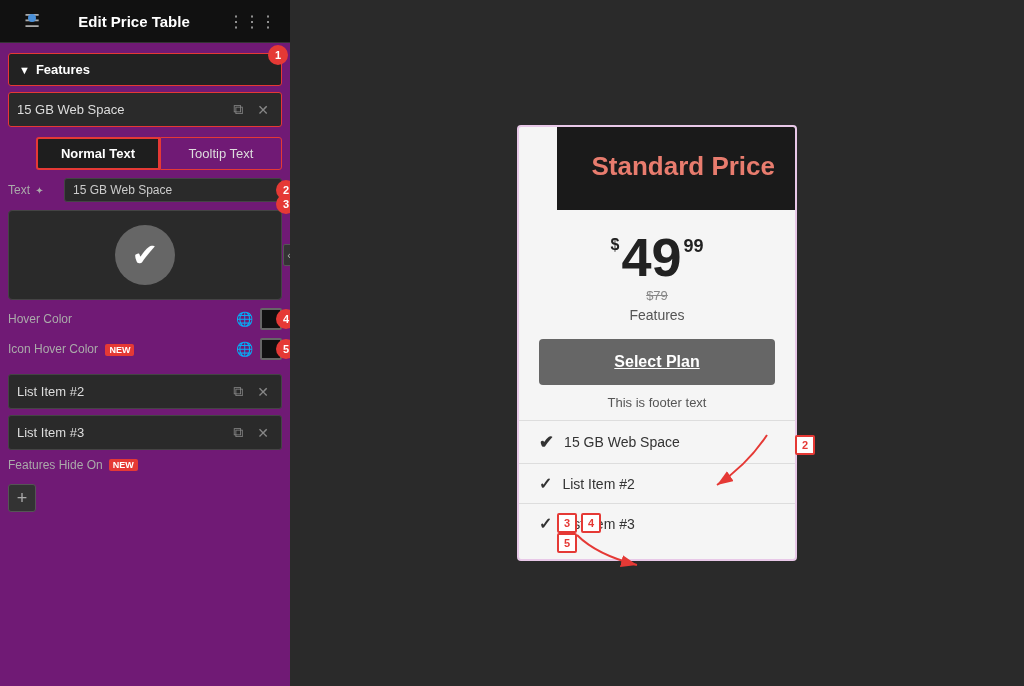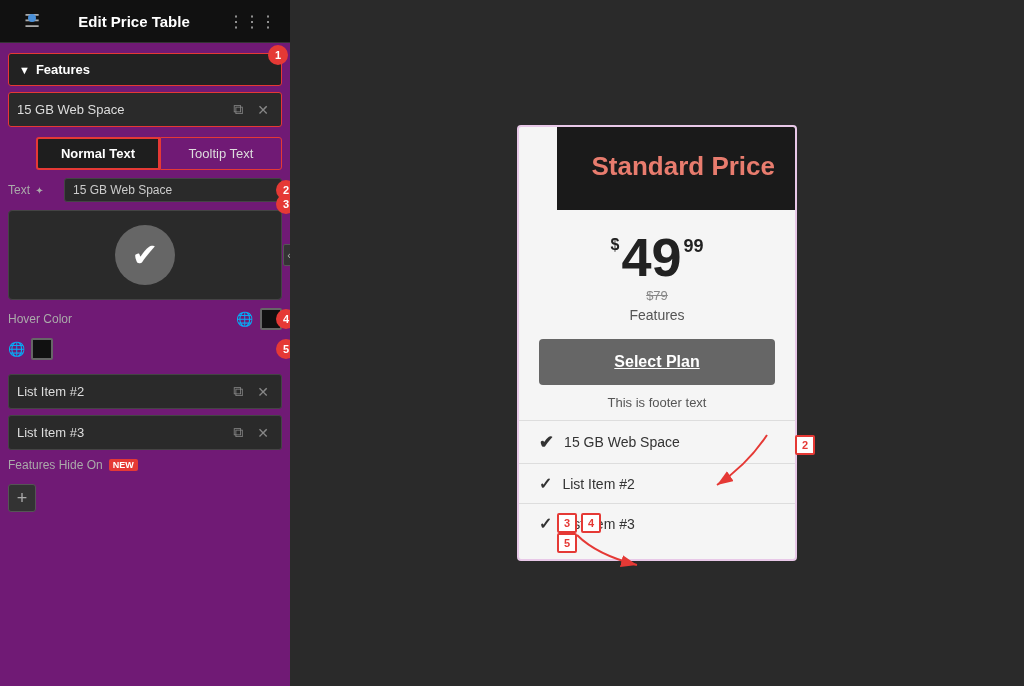--- a/index.html
+++ b/index.html
@@ -437,20 +437,24 @@
 
   <div class="color-row" style="position:relative;">
     <span class="color-label">Hover Color</span>
     <span class="color-globe">🌐</span>
     <div class="color-swatch" style="background:#111;"></div>
 
     <div style="position:absolute; right:-14px; top:50%; transform:translateY(-50%); background:#e53935; color:#fff; font-size:11px; font-weight:700; border-radius:50%; width:20px; height:20px; display:flex; align-items:center; justify-content:center; z-index:5;">4</div>
   </div>
 
   <div class="color-row" style="position:relative;">
+    <span class="color-label">
+      <span>Icon Hover Color</span>
+      <span class="new-badge" style="margin-left:4px;">NEW</span>
+    </span>
     <span class="color-globe">🌐</span>
     <div class="color-swatch" style="background:#111;"></div>
 
     <div style="position:absolute; right:-14px; top:50%; transform:translateY(-50%); background:#e53935; color:#fff; font-size:11px; font-weight:700; border-radius:50%; width:20px; height:20px; display:flex; align-items:center; justify-content:center; z-index:5;">5</div>
   </div>
 
   <div style="height:8px;"></div>
 
   <div class="item-row">
     <span class="item-row-label">List Item #2</span>

